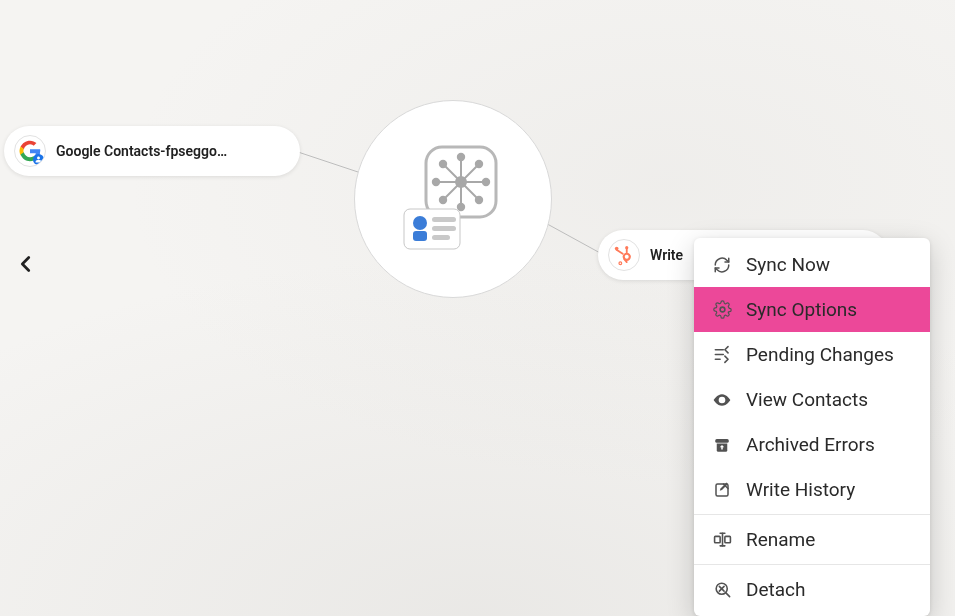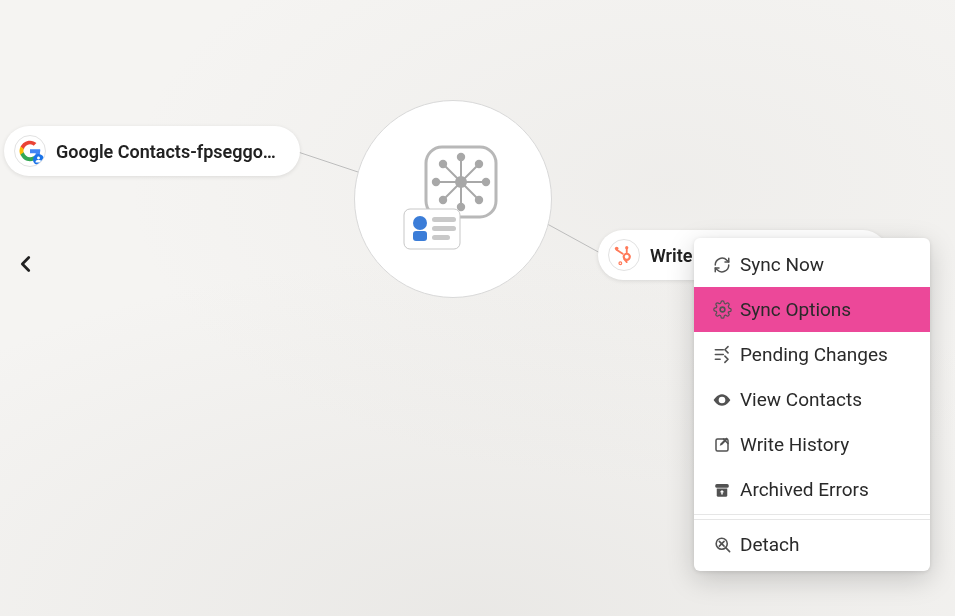--- a/index.html
+++ b/index.html
@@ -35,21 +35,21 @@
     position: absolute;
     background: #fff;
     border-radius: 999px;
     height: 50px;
     display: flex;
     align-items: center;
     padding: 0 20px 0 10px;
     gap: 10px;
     box-shadow: 0 1px 4px rgba(0,0,0,0.10);
     font-weight: 600;
-    font-size: 18px;
+    font-size: 14px;
     color: #212121;
     white-space: nowrap;
   }
   .node-pill .icon-wrap {
     width: 32px; height: 32px; border-radius: 50%;
     display: flex; align-items: center; justify-content: center;
     border: 1px solid #e2e2e2;
     overflow: hidden;
     background: #fff;
   }
@@ -74,21 +74,21 @@
     background: #fff;
     border-radius: 6px;
     box-shadow: 0 8px 28px rgba(0,0,0,0.18), 0 1px 4px rgba(0,0,0,0.10);
     padding: 4px 0;
     display: flex;
     flex-direction: column;
   }
   .menu-item {
     display: flex;
     align-items: center;
-    gap: 8px;
+    gap: 14px;
     padding: 11px 18px;
     font-size: 19px;
     color: #2a2a2a;
     cursor: pointer;
   }
   .menu-item.hovered { background: #ec4899; }
   .menu-item .mi-icon {
     width: 20px; height: 20px;
     display: flex; align-items: center; justify-content: center;
     color: #525252;
@@ -233,39 +233,50 @@
         <span class="mi-icon">
           <svg viewBox="0 0 24 24" width="20" height="20" fill="currentColor">
             <path d="M12 5C6 5 2 12 2 12s4 7 10 7 10-7 10-7-4-7-10-7zm0 11a4 4 0 1 1 0-8 4 4 0 0 1 0 8z"></path>
             <circle cx="12" cy="12" r="2" fill="#fff"></circle>
           </svg>
         </span>
         <span>View Contacts</span>
       </div>
       <div class="menu-item">
         <span class="mi-icon">
+          <svg viewBox="0 0 24 24" width="18" height="18" fill="currentColor">
+            <rect x="3" y="4" width="18" height="5" rx="2"></rect>
+            <path d="M5 10h14v9a2 2 0 0 1-2 2H7a2 2 0 0 1-2-2v-9z"></path>
+            <path d="M12 12l3 3h-2v3h-2v-3H9l3-3z" fill="#fff"></path>
+          </svg>
+        </span>
+        <span>Archived Errors</span>
+      </div>
+      <div class="menu-item">
+        <span class="mi-icon">
           <svg viewBox="0 0 24 24" width="18" height="18" fill="none" stroke="currentColor" stroke-width="2" stroke-linecap="round" stroke-linejoin="round">
             <rect x="4" y="4" width="16" height="16" rx="2"></rect>
             <path d="M14 4l6 6"></path>
             <path d="M20 4l-8 8-3 1 1-3 8-8z" fill="currentColor" stroke="none"></path>
           </svg>
         </span>
         <span>Write History</span>
       </div>
-      <div class="menu-item">
-        <span class="mi-icon">
-          <svg viewBox="0 0 24 24" width="18" height="18" fill="currentColor">
-            <rect x="3" y="4" width="18" height="5" rx="2"></rect>
-            <path d="M5 10h14v9a2 2 0 0 1-2 2H7a2 2 0 0 1-2-2v-9z"></path>
-            <path d="M12 12l3 3h-2v3h-2v-3H9l3-3z" fill="#fff"></path>
-          </svg>
-        </span>
-        <span>Archived Errors</span>
-      </div>
       <div class="menu-separator"></div>
+      <div class="menu-item">
+        <span class="mi-icon">
+          <svg viewBox="0 0 24 24" width="19" height="19" fill="none" stroke="currentColor" stroke-width="2" stroke-linecap="round">
+            <line x1="12" y1="4" x2="12" y2="20"></line>
+            <path d="M9 4h6M9 20h6"></path>
+            <rect x="2" y="8" width="7" height="8" rx="1"></rect>
+            <rect x="15" y="8" width="7" height="8" rx="1"></rect>
+          </svg>
+        </span>
+        <span>Rename</span>
+      </div>
       <div class="menu-separator"></div>
       <div class="menu-item">
         <span class="mi-icon">
           <svg viewBox="0 0 24 24" width="19" height="19" fill="none" stroke="currentColor" stroke-width="2" stroke-linecap="round" stroke-linejoin="round">
             <circle cx="11" cy="11" r="7"></circle>
             <line x1="16" y1="16" x2="21" y2="21"></line>
             <line x1="8" y1="8" x2="14" y2="14"></line>
             <line x1="14" y1="8" x2="8" y2="14"></line>
           </svg>
         </span>

